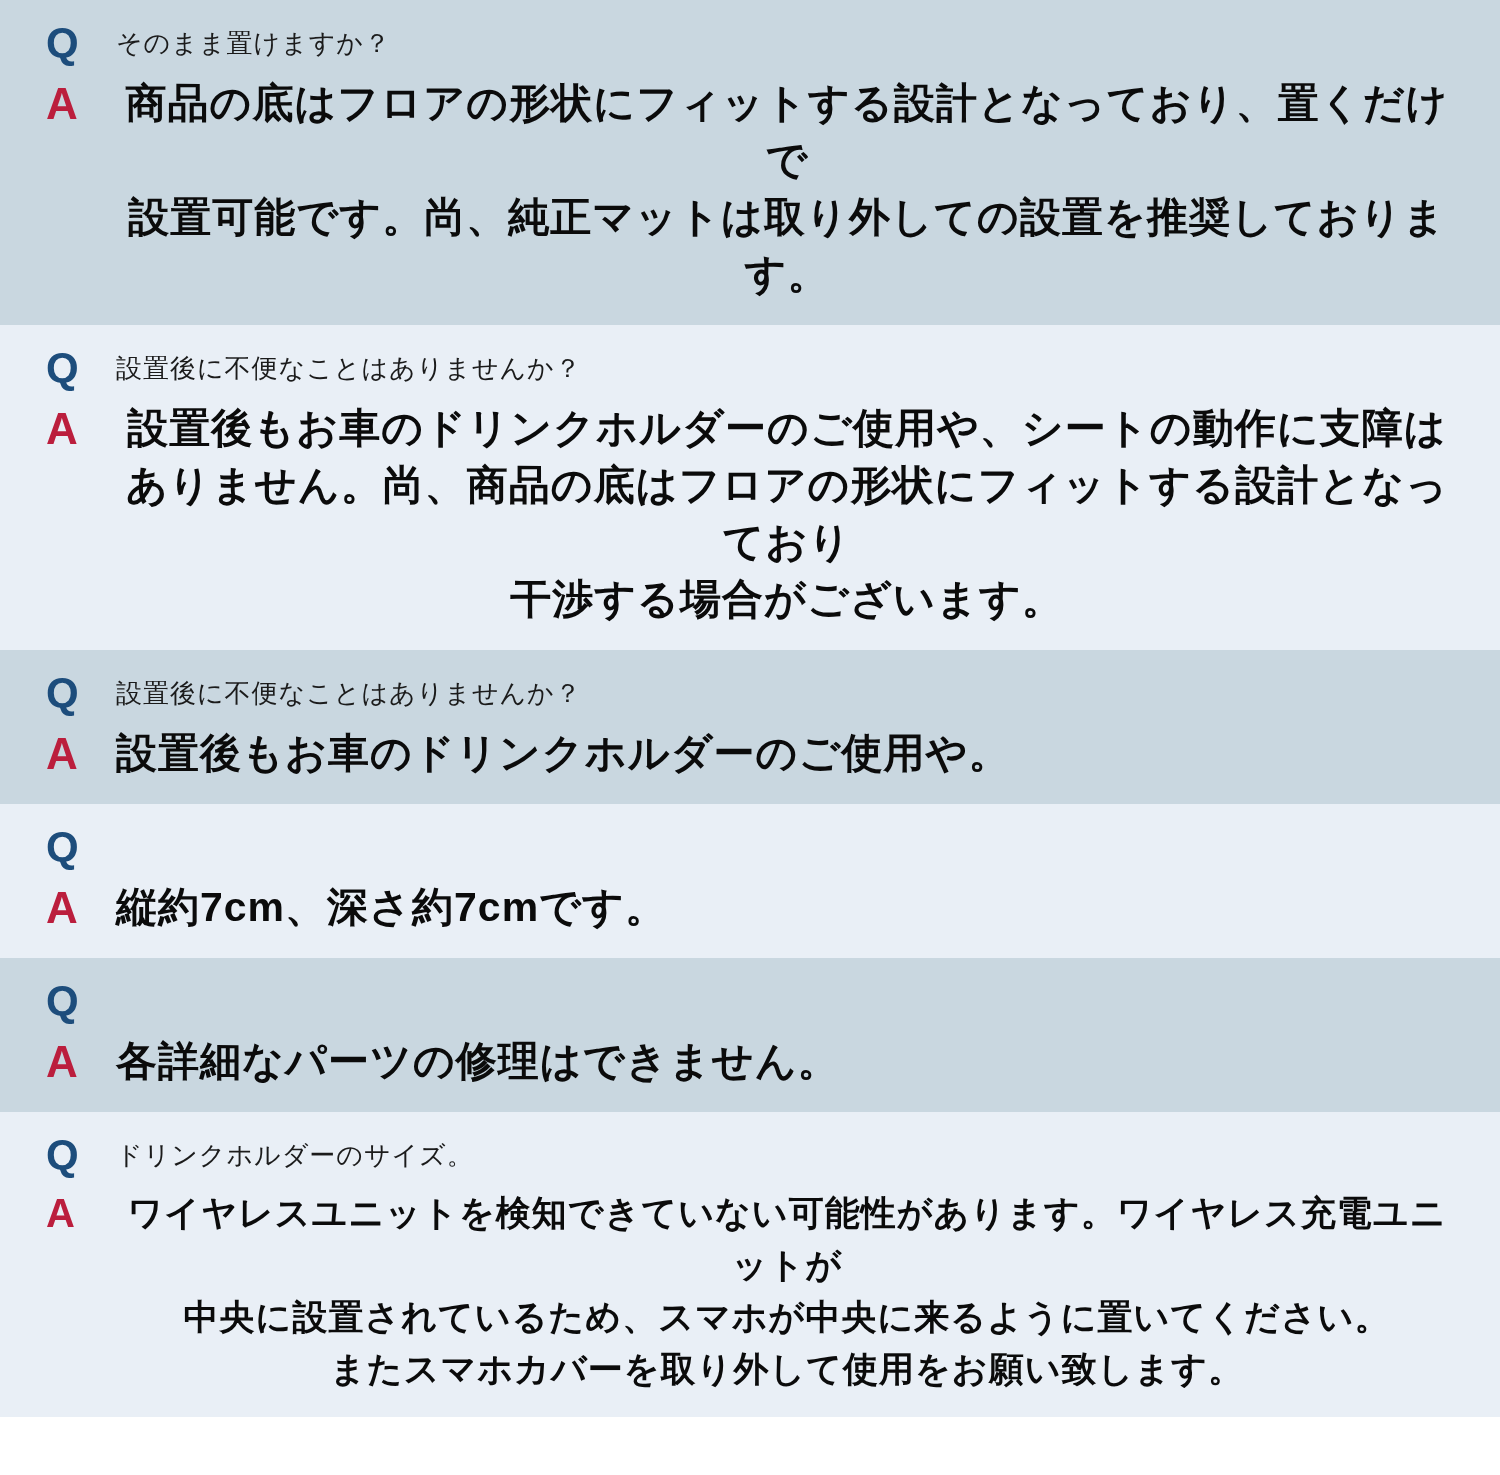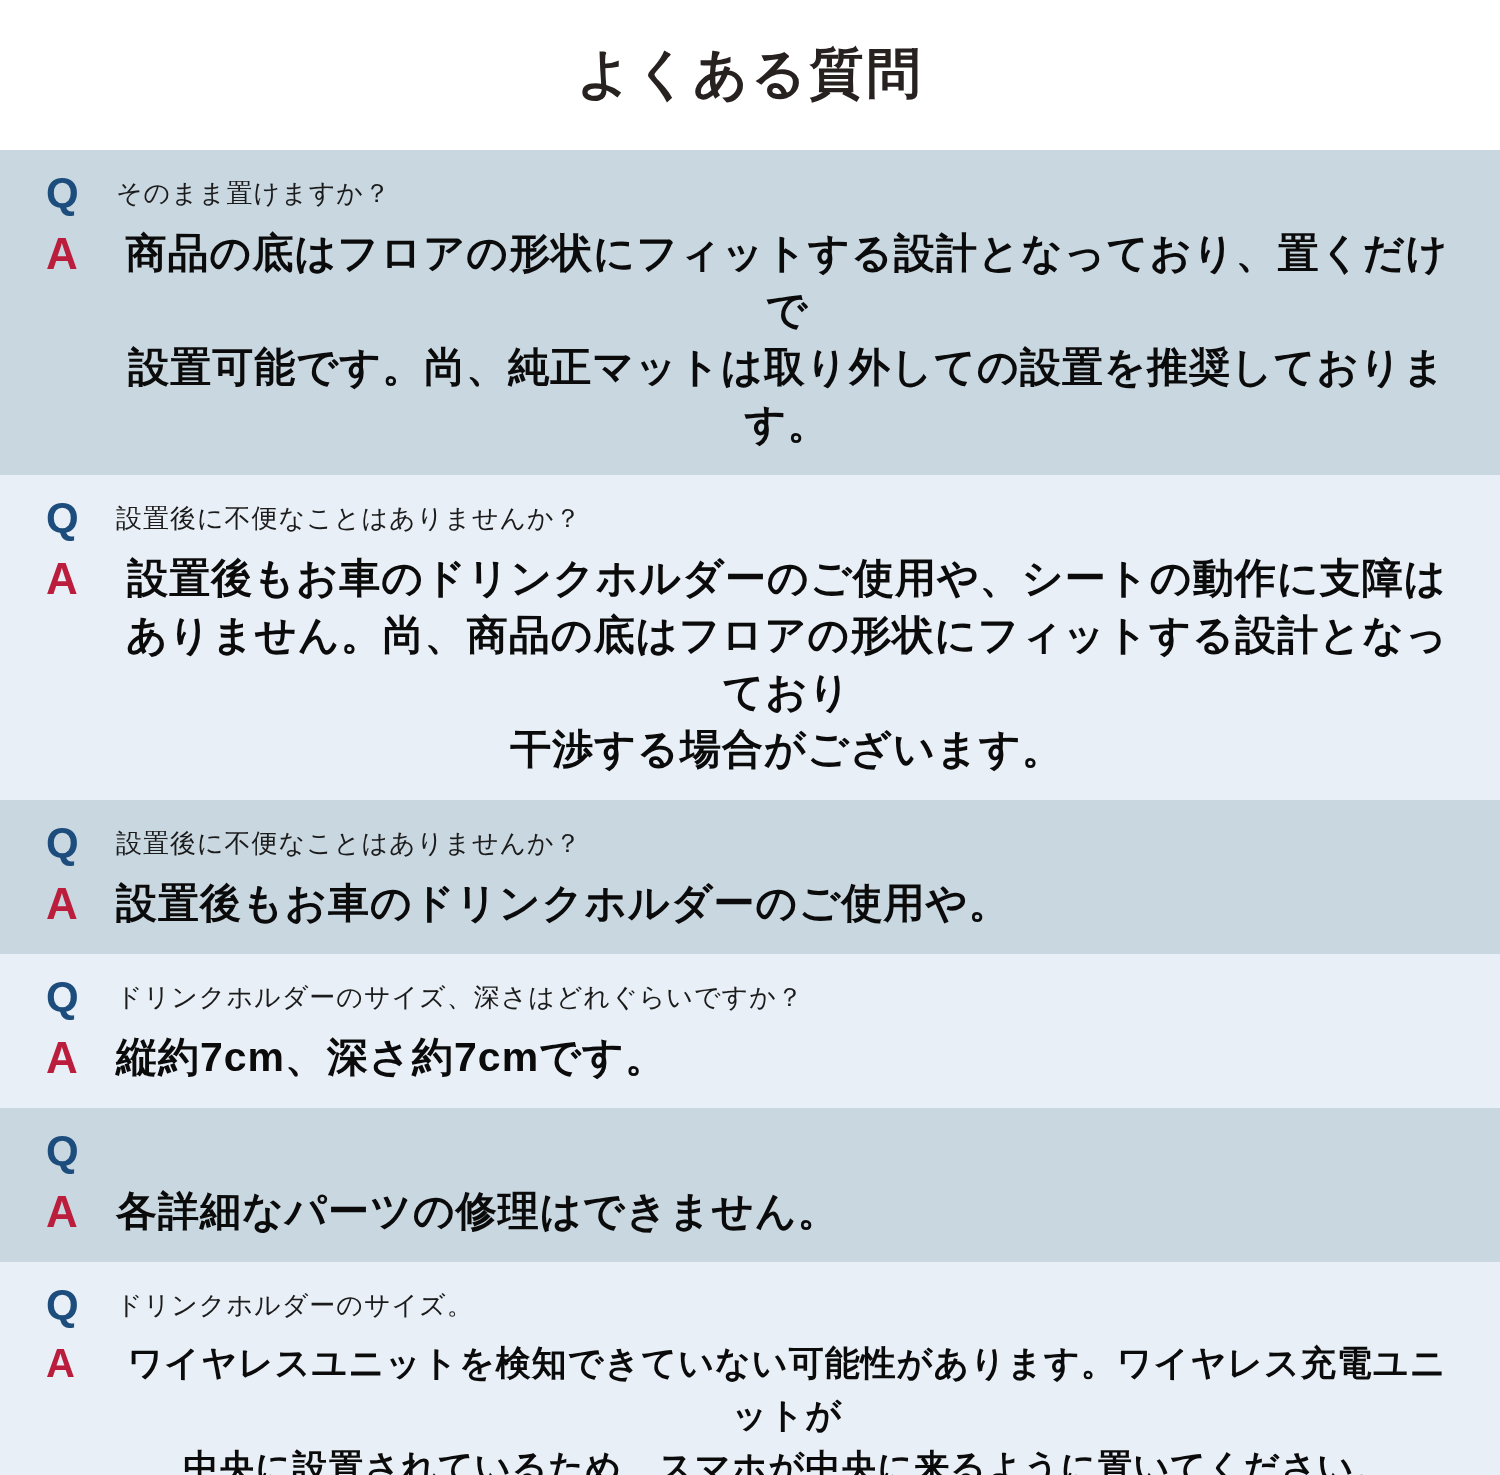--- a/index.html
+++ b/index.html
@@ -69,21 +69,20 @@
   }
   .a-row { margin-top: 9px; }
   .faq-item.small .a-text { font-size: 35px; line-height: 52px; }
   .faq-item.small .a-marker { font-size: 40px; line-height: 52px; }
 </style>
 </head>
 <body>
 
 <div class="page">
 
-  <h1 class="page-title">よくある質問</h1>
 
   <div class="faq-list">
 
     <section class="faq-item">
       <div class="row q-row">
         <span class="marker q-marker">Q</span>
         <p class="q-text">そのまま置けますか？</p>
       </div>
       <div class="row a-row">
         <span class="marker a-marker">A</span>
@@ -112,21 +111,20 @@
       </div>
       <div class="row a-row">
         <span class="marker a-marker">A</span>
         <p class="a-text">設置後もお車のドリンクホルダーのご使用や。</p>
       </div>
     </section>
 
     <section class="faq-item">
       <div class="row q-row">
         <span class="marker q-marker">Q</span>
-        <p class="q-text">ドリンクホルダーのサイズ、深さはどれぐらいですか？</p>
       </div>
       <div class="row a-row">
         <span class="marker a-marker">A</span>
         <p class="a-text">縦約7cm、深さ約7cmです。</p>
       </div>
     </section>
 
     <section class="faq-item">
       <div class="row q-row">
         <span class="marker q-marker">Q</span>

